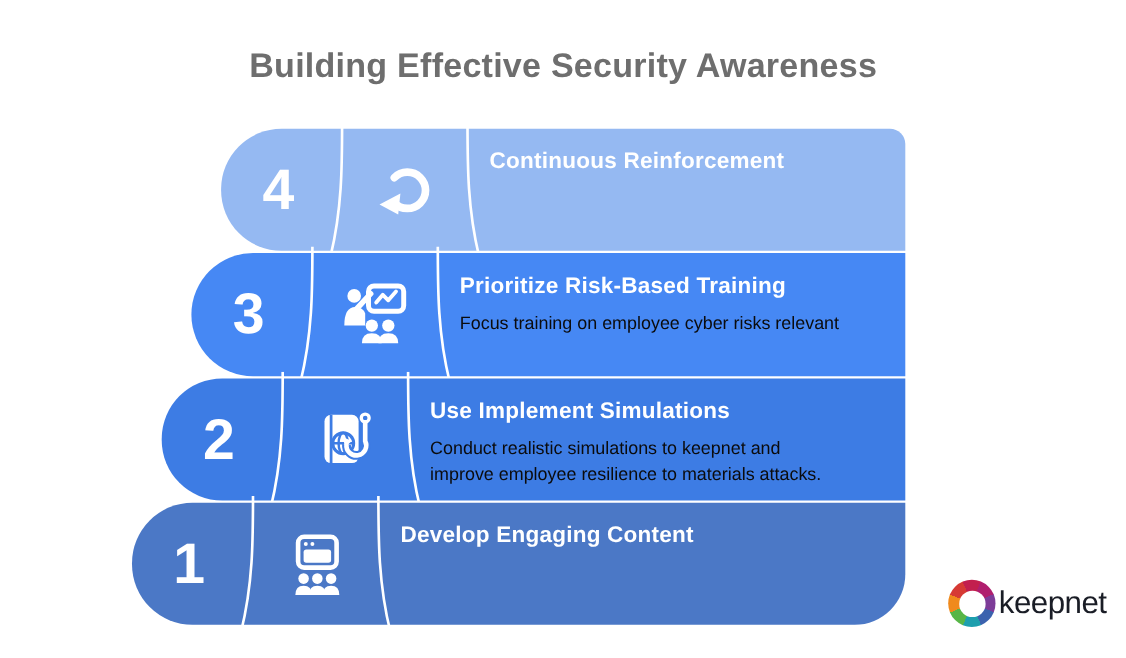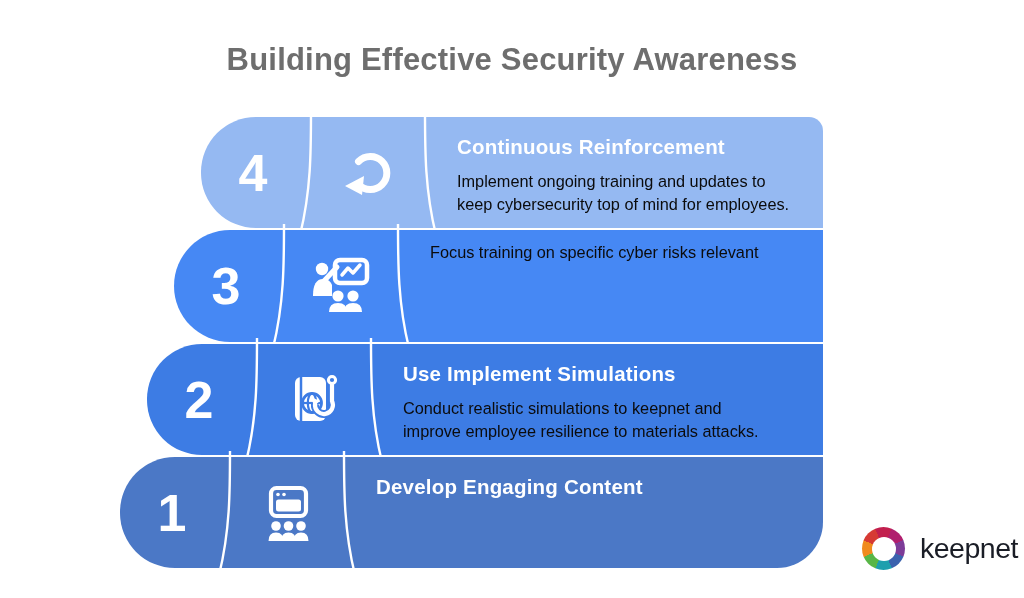--- a/index.html
+++ b/index.html
@@ -25,25 +25,25 @@
   }
 
   .sep-svg { position:absolute; left:95px; top:-6px; pointer-events:none; }
 
   .icon-wrap {
     position:absolute; left:136px; top:50%; transform:translateY(-50%);
     width:64px; height:64px;
   }
   .icon-wrap svg { width:64px; height:64px; display:block; }
 
-  .row-text { position:absolute; left:256px; top:0; width:366px; }
+  .row-text { position:absolute; left:244px; top:0; width:366px; }
   .row-title { margin-top:18px; font-size:20.5px; font-weight:bold; color:#ffffff; letter-spacing:0.2px; }
   .row-desc  { margin-top:11px; font-size:16.3px; line-height:23px; color:#0b0b0c; }
 
-  .brand { position:absolute; left:862px; top:527px; display:flex; align-items:center; gap:15px; }
+  .brand { position:absolute; left:862px; top:527px; display:flex; align-items:center; gap:3px; }
   .brand-ring { width:43px; height:43px; border-radius:50%; position:relative; }
   .brand-ring::after {
     content:""; position:absolute; left:9.5px; top:9.5px; right:9.5px; bottom:9.5px;
     background:#ffffff; border-radius:50%;
   }
   .brand-name { font-size:28.5px; font-weight:500; color:#1a1d26; letter-spacing:-0.5px; }
 </style>
 </head>
 <body>
 
@@ -58,24 +58,20 @@
       <path d="M129 0 C129 40 129 80 140 124" fill="none" stroke="#ffffff" stroke-width="2.4"></path>
     </svg>
     <div class="icon-wrap">
       <svg viewBox="0 0 64 64">
         <path d="M21.5 20.5 A16.5 16.5 0 1 1 21.5 43.5" fill="none" stroke="#ffffff" stroke-width="7" stroke-linecap="round"></path>
         <path d="M27 35 L8 45 L25 54 Z" fill="#ffffff"></path>
       </svg>
     </div>
     <div class="row-text">
       <div class="row-title">Continuous Reinforcement</div>
-      <div class="row-desc">
-        <div>Implement ongoing training and updates to</div>
-        <div>keep cybersecurity top of mind for employees.</div>
-      </div>
     </div>
   </div>
 
   <div class="row row-3" style="background-color: rgb(70, 136, 244); --row-color: #4688F4;">
     <div class="num">3</div>
     <svg class="sep-svg" width="150" height="124" viewBox="0 0 150 124">
       <path d="M15 0 C15 40 15 80 4 124" fill="none" stroke="#ffffff" stroke-width="2.4"></path>
       <path d="M129 0 C129 40 129 80 140 124" fill="none" stroke="#ffffff" stroke-width="2.4"></path>
     </svg>
     <div class="icon-wrap">
@@ -85,22 +81,23 @@
         <circle cx="12" cy="15" r="6.2" fill="#ffffff"></circle>
         <path d="M3 42 Q3 25 13 25 Q20 25 22 31 L22 42 Z" fill="#ffffff"></path>
         <path d="M14 27 L27 13" stroke="#ffffff" stroke-width="5" stroke-linecap="round"></path>
         <circle cx="28" cy="42" r="5.6" fill="#ffffff"></circle>
         <circle cx="43" cy="42" r="5.6" fill="#ffffff"></circle>
         <path d="M19 58 Q19 49 28 49 Q37 49 37 58 Z" fill="#ffffff"></path>
         <path d="M34 58 Q34 49 43 49 Q52 49 52 58 Z" fill="#ffffff"></path>
       </svg>
     </div>
     <div class="row-text">
+      <div class="row-title">Prioritize Risk-Based Training</div>
       <div class="row-desc">
-        <div>Focus training on specific cyber risks relevant</div>
+        <div>Focus training on employee cyber risks relevant</div>
       </div>
     </div>
   </div>
 
   <div class="row row-2" style="background-color: rgb(61, 124, 228); --row-color: #3D7CE4;">
     <div class="num">2</div>
     <svg class="sep-svg" width="150" height="124" viewBox="0 0 150 124">
       <path d="M15 0 C15 40 15 80 4 124" fill="none" stroke="#ffffff" stroke-width="2.4"></path>
       <path d="M129 0 C129 40 129 80 140 124" fill="none" stroke="#ffffff" stroke-width="2.4"></path>
     </svg>

